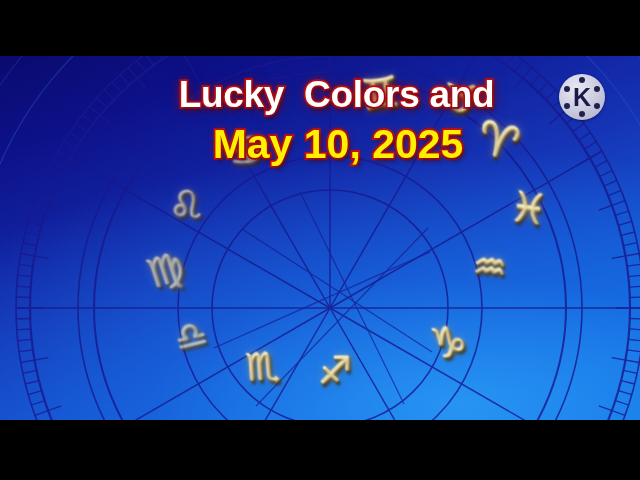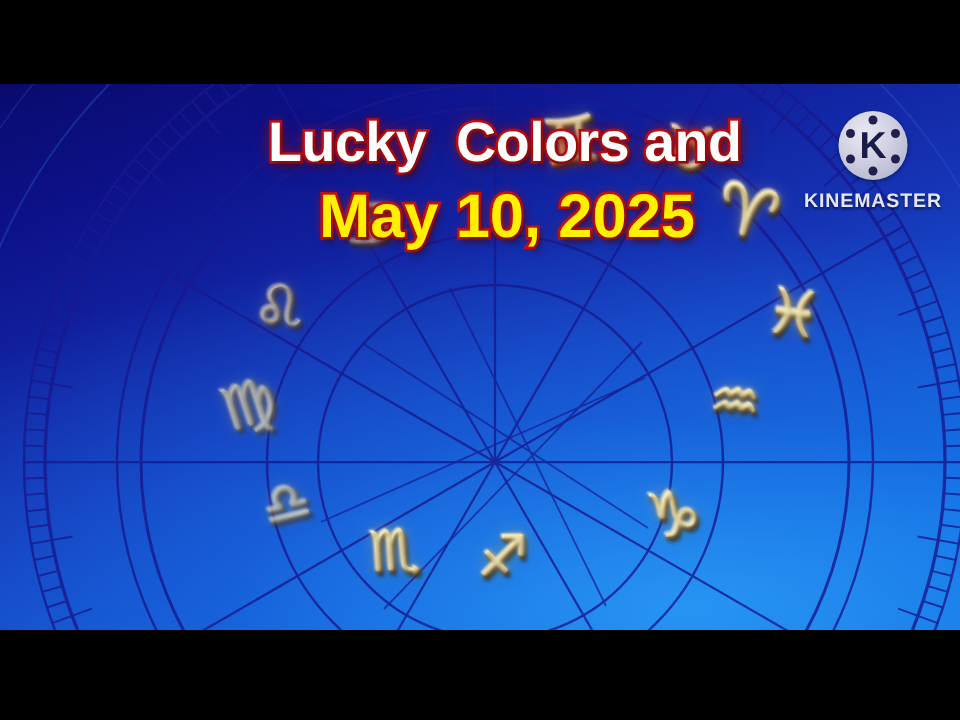--- a/index.html
+++ b/index.html
@@ -253,19 +253,18 @@
   <div id="watermark">
     <div id="km-logo">
       <div class="km-dot" style="left:20px; top:3px;"></div>
       <div class="km-dot" style="left:35px; top:12px;"></div>
       <div class="km-dot" style="left:35px; top:29px;"></div>
       <div class="km-dot" style="left:20px; top:37px;"></div>
       <div class="km-dot" style="left:5px;  top:29px;"></div>
       <div class="km-dot" style="left:5px;  top:12px;"></div>
       <div id="km-k">K</div>
     </div>
-    <div id="km-name">KINEMASTER</div>
   </div>
 
   <div class="bar" id="bar-top"></div>
   <div class="bar" id="bar-bottom"></div>
 
 </div>
 
 </body></html>

